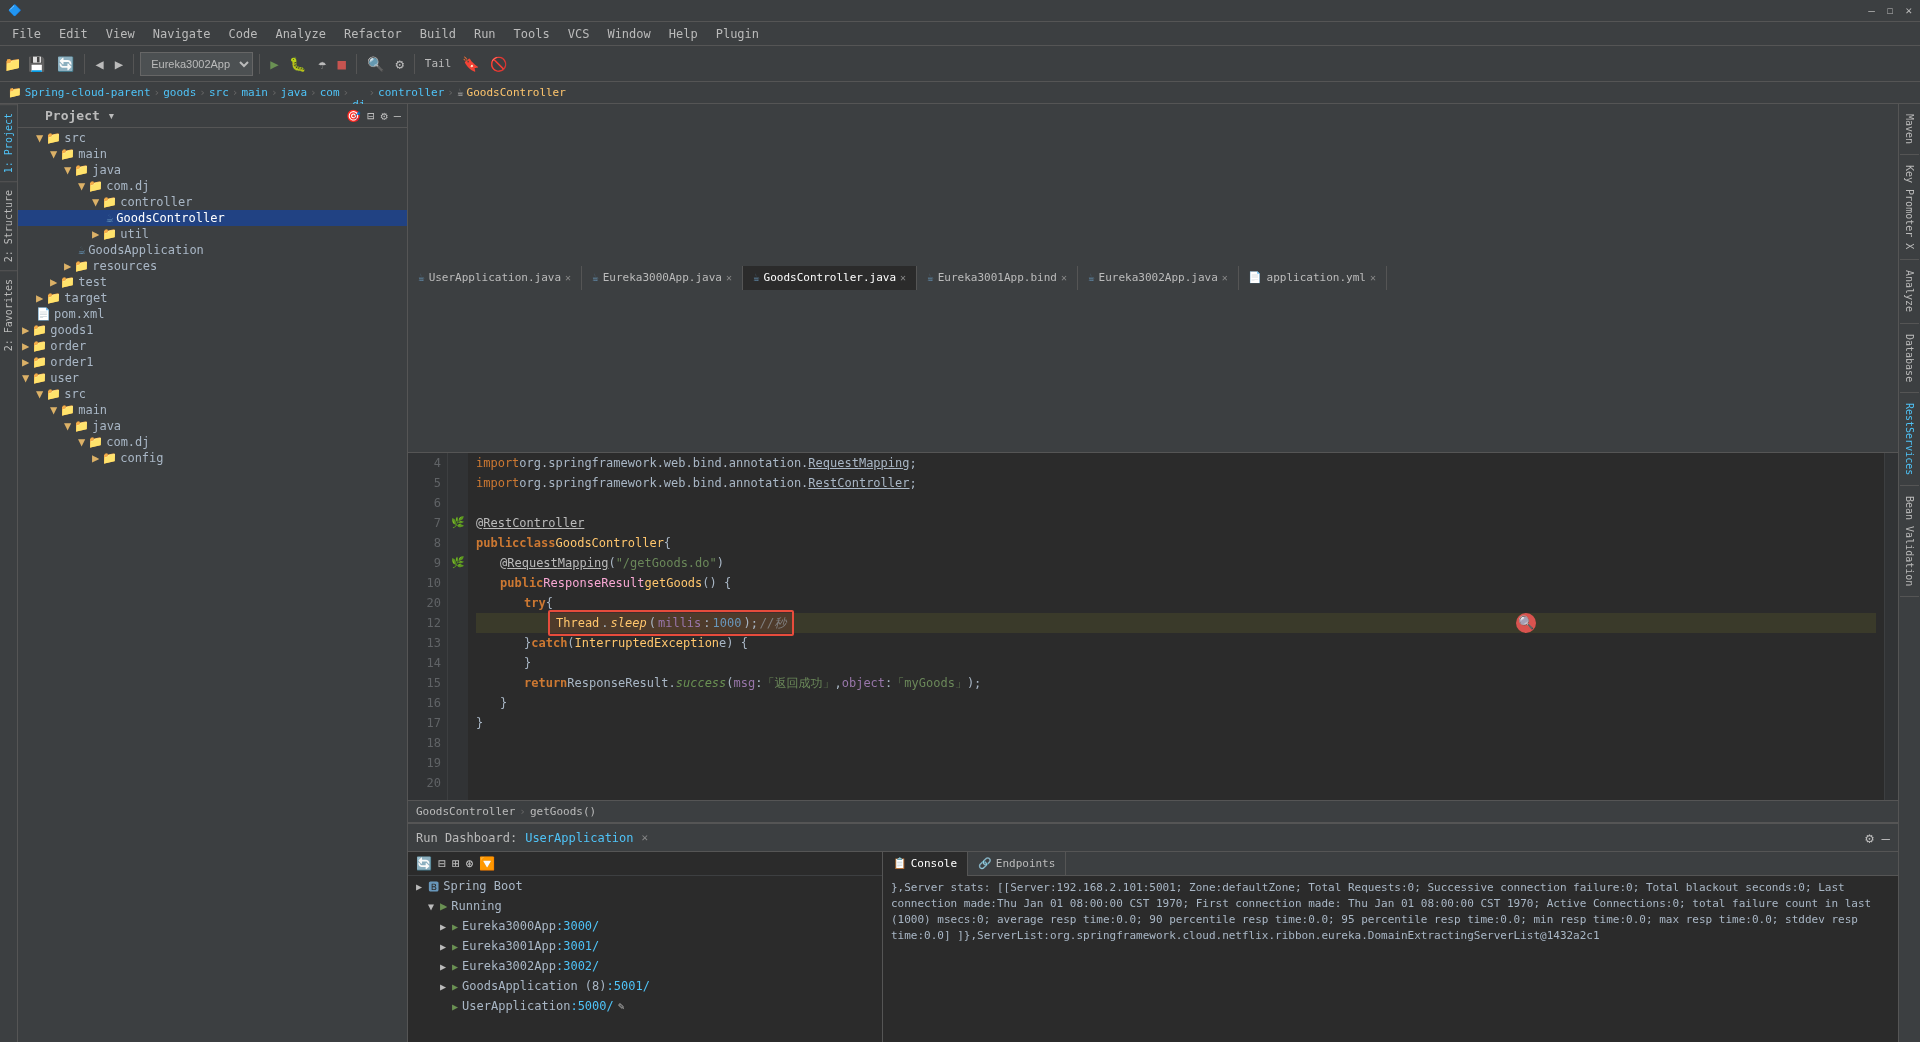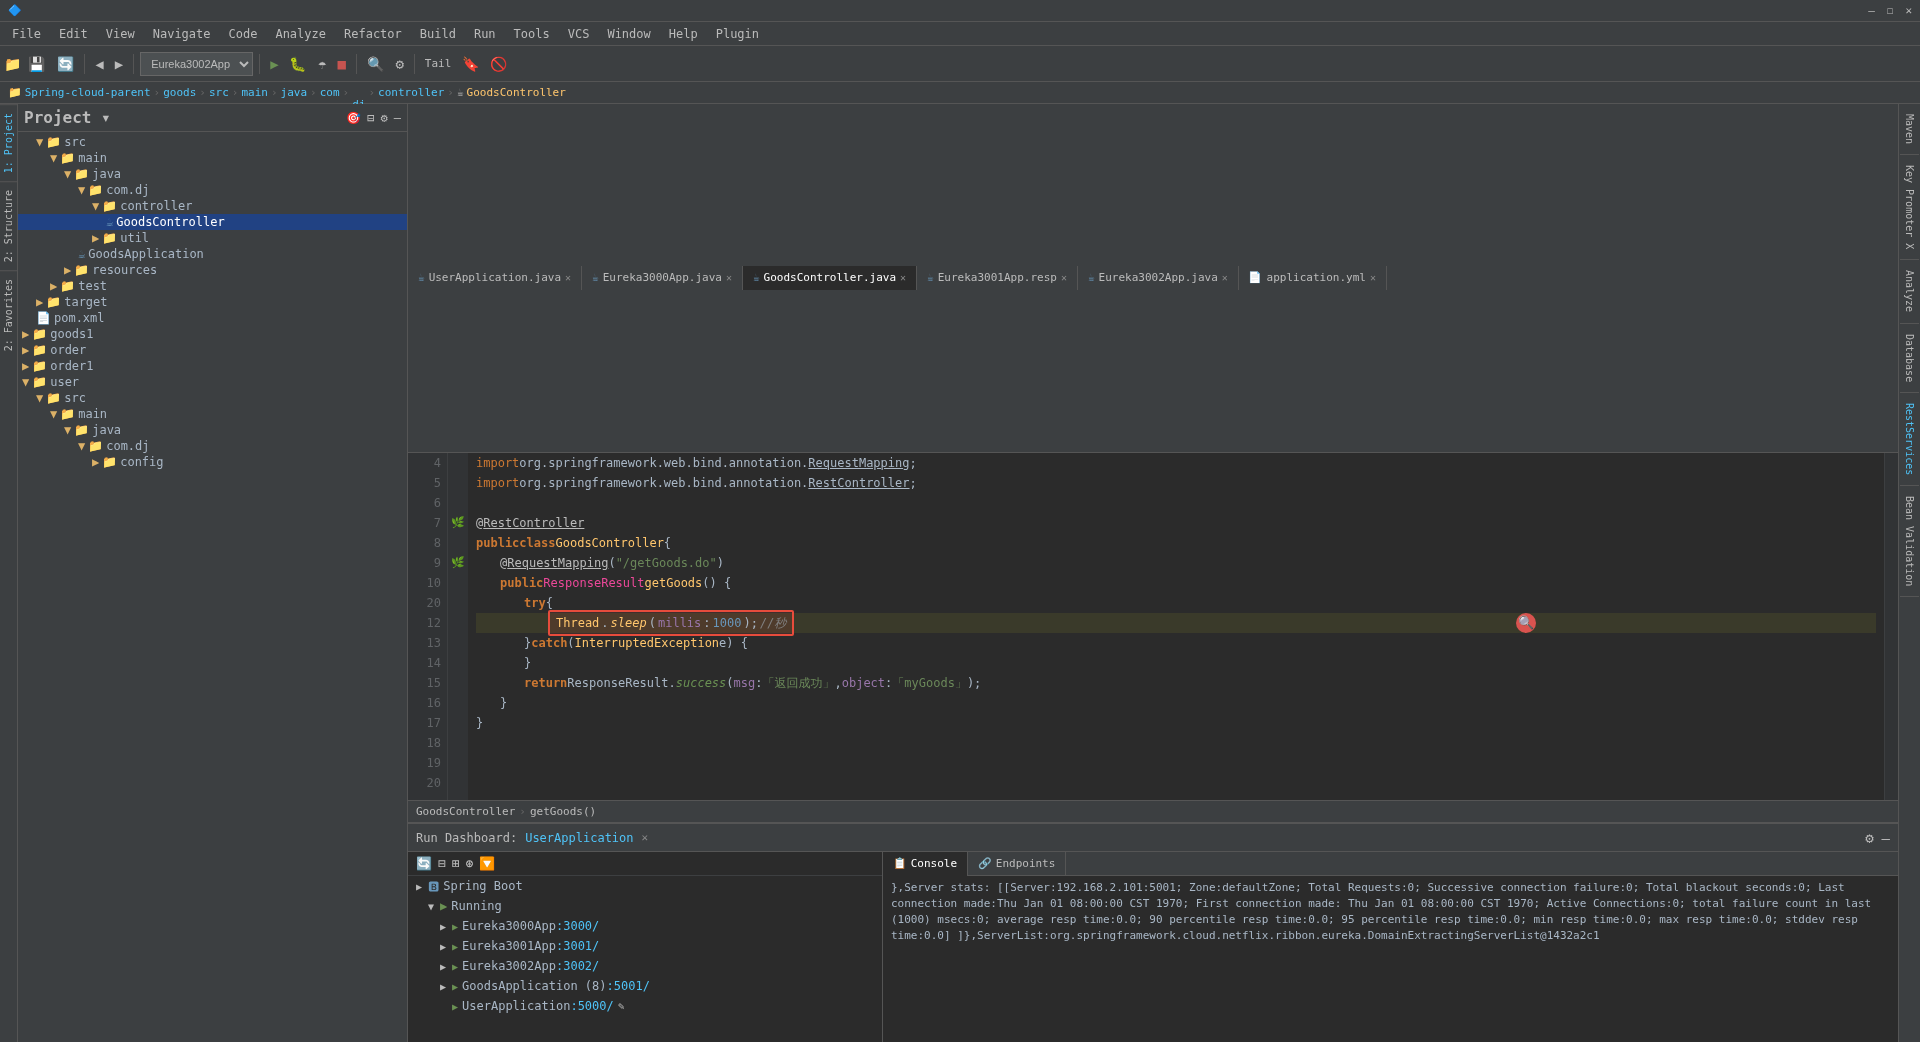--- a/index.html
+++ b/index.html
@@ -125,21 +125,21 @@
 <div style="display:flex;height:calc(1042px - 22px - 24px - 36px - 22px);">
 
   <div id="left-tabs" style="width:18px;background:#3c3f41;border-right:1px solid #555;display:flex;flex-direction:column;align-items:center;">
     <div class="left-tab" style="writing-mode:vertical-lr;transform:rotate(180deg);padding:8px 3px;font-size:10px;color:#4fc3f7;border-bottom:1px solid #555;cursor:pointer;">1: Project</div>
     <div class="left-tab" style="writing-mode:vertical-lr;transform:rotate(180deg);padding:8px 3px;font-size:10px;color:#bbb;border-bottom:1px solid #555;cursor:pointer;">2: Structure</div>
     <div class="left-tab" style="writing-mode:vertical-lr;transform:rotate(180deg);padding:8px 3px;font-size:10px;color:#bbb;border-bottom:1px solid #555;cursor:pointer;">2: Favorites</div>
   </div>
 
   <div id="sidebar" style="width:390px;background:#3c3f41;border-right:1px solid #555;display:flex;flex-direction:column;">
     <div style="display:flex;align-items:center;justify-content:space-between;padding:4px 6px;border-bottom:1px solid #555;">
-      <span style="font-size:16px;color:#bbb;font-weight:bold;">Project ▾</span>
+      <span style="font-size:13px;color:#bbb;font-weight:bold;margin-left:21px;">Project ▾</span>
       <div style="display:flex;gap:6px;">
         <span style="color:#bbb;cursor:pointer;font-size:12px;">🎯</span>
         <span style="color:#bbb;cursor:pointer;font-size:12px;">⊟</span>
         <span style="color:#bbb;cursor:pointer;font-size:12px;">⚙</span>
         <span style="color:#bbb;cursor:pointer;font-size:12px;">—</span>
       </div>
     </div>
     <div style="flex:1;overflow-y:auto;padding:2px 0;font-size:12px;">
 
       <div style="display:flex;align-items:center;padding:1px 4px;color:#a9b7c6;">
@@ -277,21 +277,21 @@
         <span>Eureka3000App.java</span>
         <span style="font-size:10px;color:#888;">✕</span>
       </div>
       <div class="editor-tab active" style="display:flex;align-items:center;padding:0 10px;height:24px;border-right:1px solid #555;font-size:11px;background:#2b2b2b;color:#fff;cursor:pointer;gap:4px;">
         <span style="color:#6897bb;font-size:11px;">☕</span>
         <span>GoodsController.java</span>
         <span style="font-size:10px;color:#888;">✕</span>
       </div>
       <div class="editor-tab inactive" style="display:flex;align-items:center;padding:0 10px;height:24px;border-right:1px solid #555;font-size:11px;color:#bbb;cursor:pointer;gap:4px;">
         <span style="color:#6897bb;font-size:11px;">☕</span>
-        <span>Eureka3001App.resp</span>
+        <span>Eureka3001App.bind</span>
         <span style="font-size:10px;color:#888;">✕</span>
       </div>
       <div class="editor-tab inactive" style="display:flex;align-items:center;padding:0 10px;height:24px;border-right:1px solid #555;font-size:11px;color:#bbb;cursor:pointer;gap:4px;">
         <span style="color:#6897bb;font-size:11px;">☕</span>
         <span>Eureka3002App.java</span>
         <span style="font-size:10px;color:#888;">✕</span>
       </div>
       <div class="editor-tab inactive" style="display:flex;align-items:center;padding:0 10px;height:24px;border-right:1px solid #555;font-size:11px;color:#bbb;cursor:pointer;gap:4px;">
         <span style="color:#f4993e;font-size:11px;">📄</span>
         <span>application.yml</span>
@@ -369,21 +369,21 @@
           <span style="display:inline-block;width:24px;"></span>
             <span style="color:#bbb;">@</span>
             <span style="color:#bbb;text-decoration:underline;">RequestMapping</span>
             <span style="color:#a9b7c6;">(</span>
             <span style="color:#6a8759;">"/getGoods.do"</span>
             <span style="color:#a9b7c6;">)</span>
         </div>
         <div style="height:20px;display:flex;align-items:center;">
           <span style="display:inline-block;width:24px;"></span>
             <span class="kw">public</span>
-            <span style="color:#ec4899;"> ResponseResult </span>
+            <span style="color:#f9a8d4;"> ResponseResult </span>
             <span class="fn">getGoods</span>
             <span style="color:#a9b7c6;">() {</span>
         </div>
         <div style="height:20px;display:flex;align-items:center;">
           <span style="display:inline-block;width:48px;"></span>
             <span class="kw">try</span>
             <span style="color:#a9b7c6;"> {</span>
         </div>
 
         <div style="height:20px;display:flex;align-items:center;background:#3a3a2a;position:relative;">

